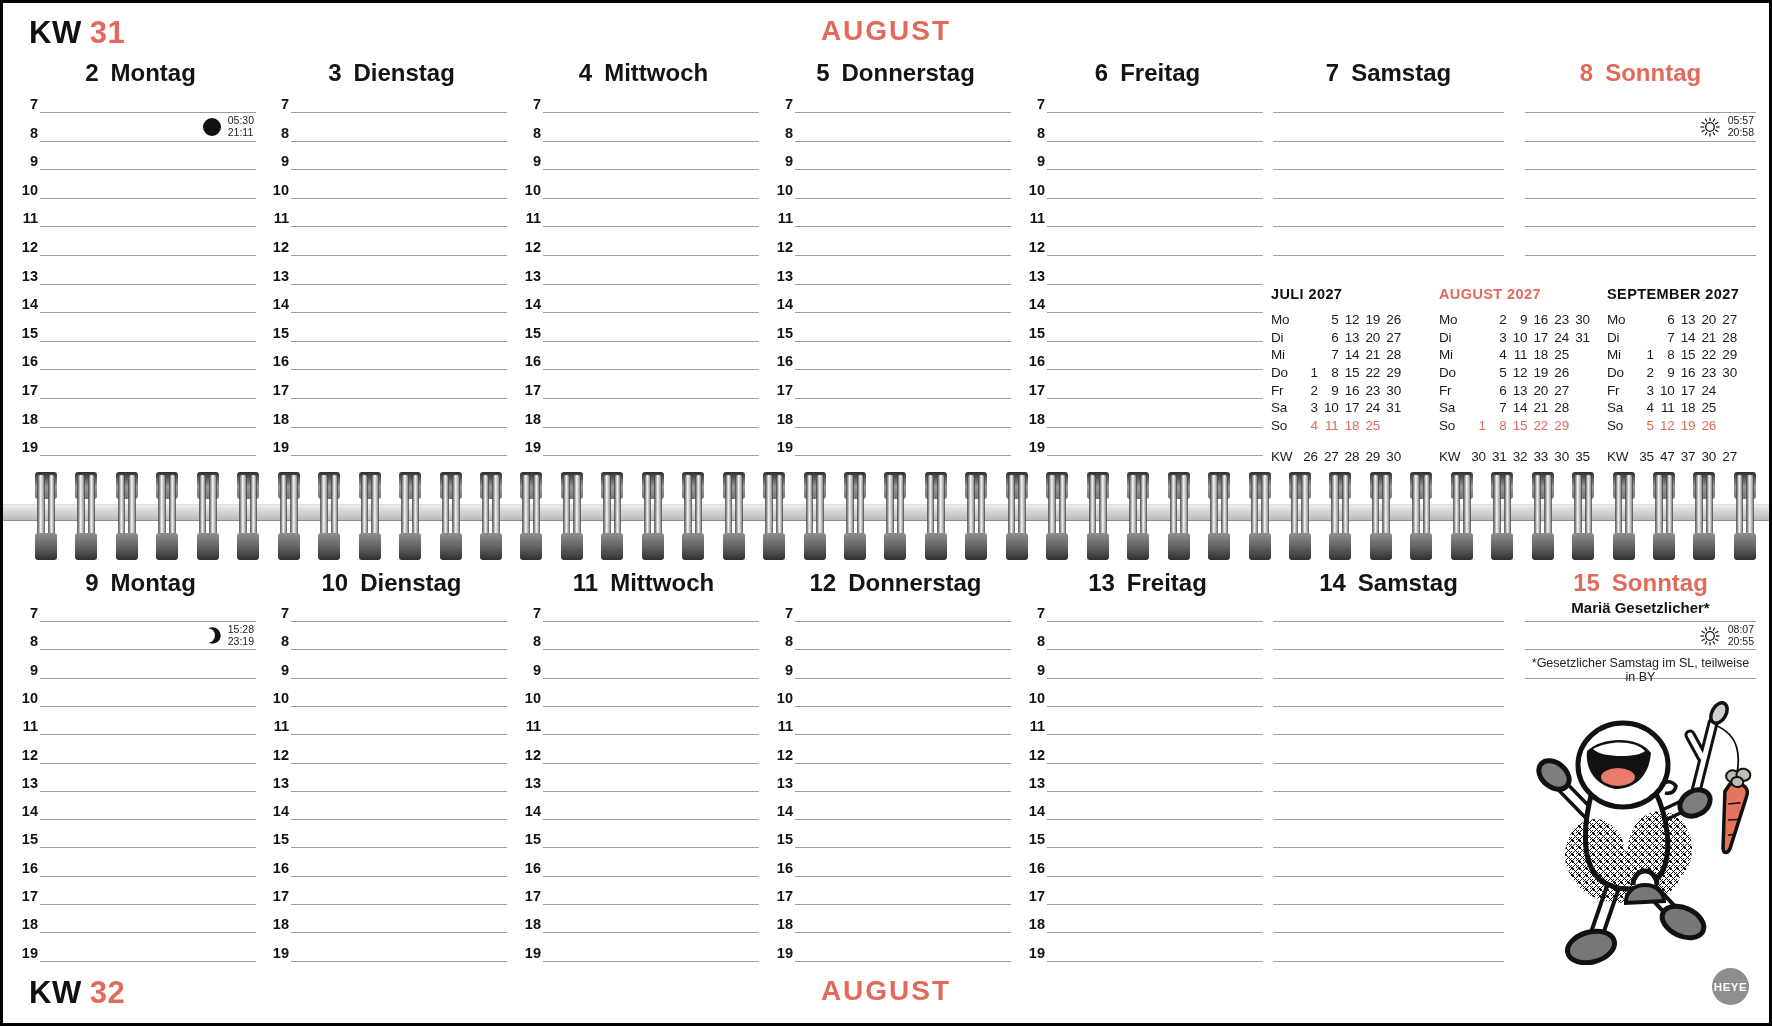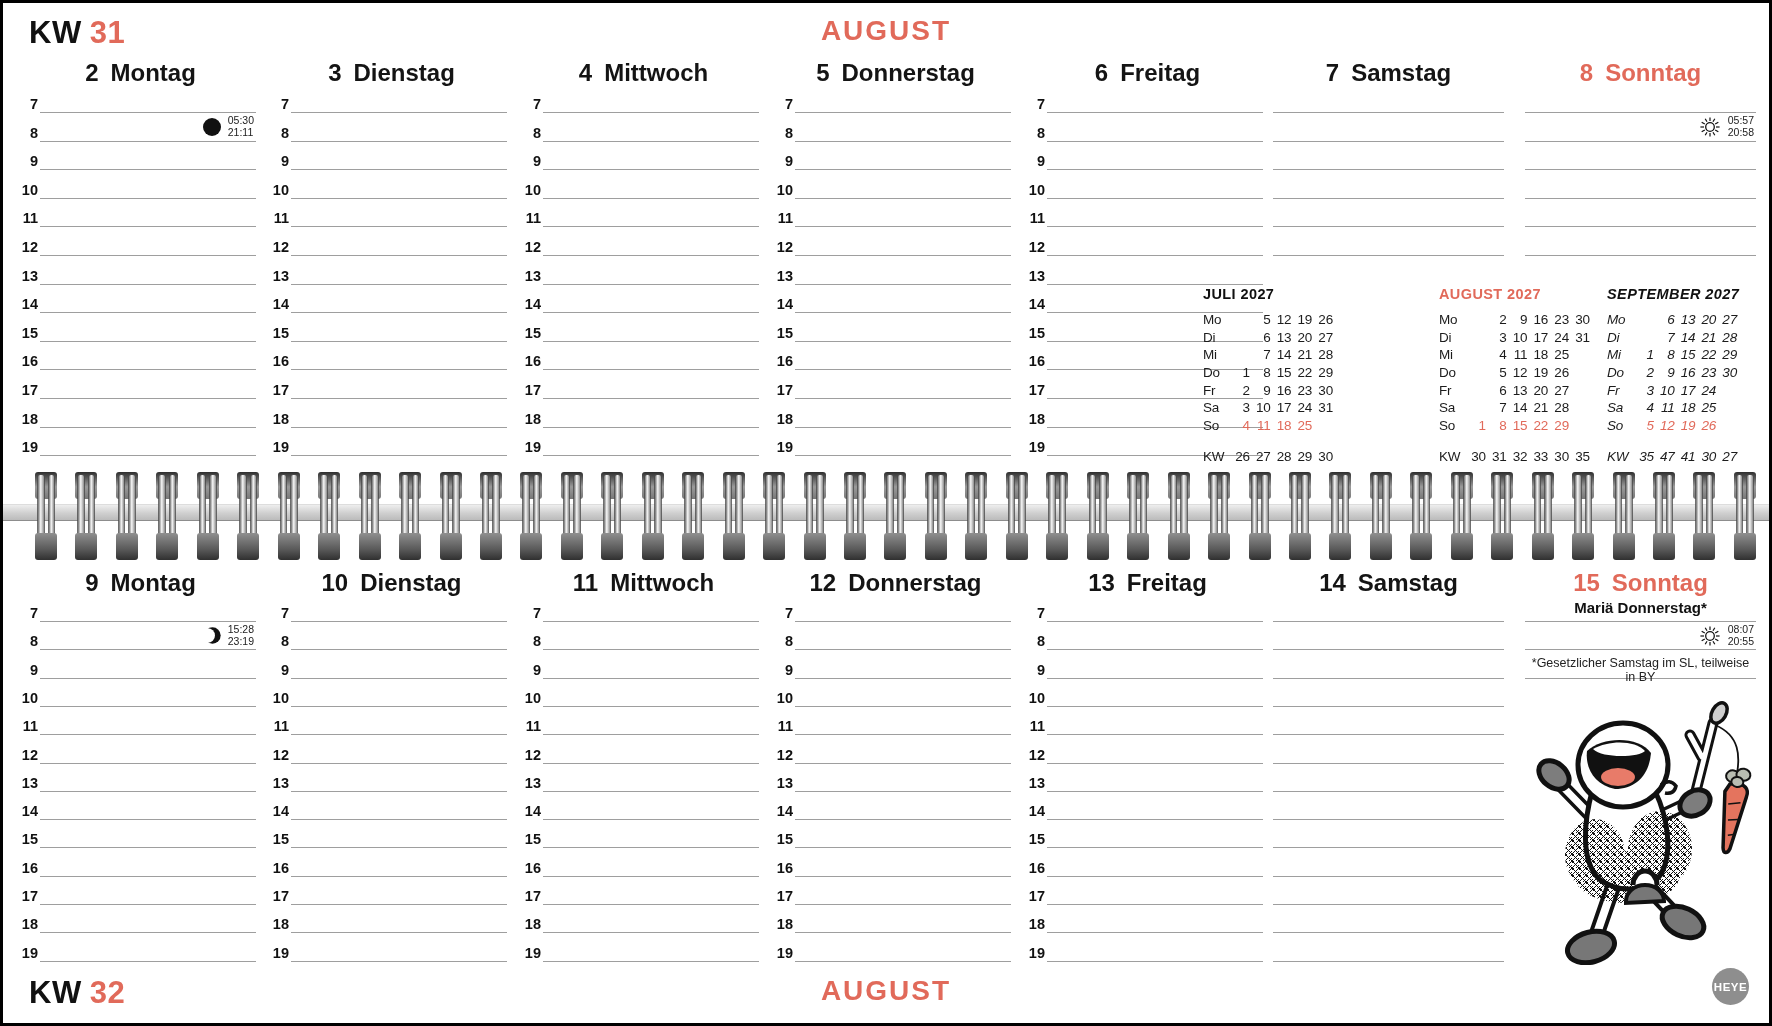--- a/index.html
+++ b/index.html
@@ -431,21 +431,21 @@
       <div class="hour-line" style="left: 1270px; top: 816.1px; width: 231px;"></div>
       <div class="hour-line" style="left: 1270px; top: 844.4px; width: 231px;"></div>
       <div class="hour-line" style="left: 1270px; top: 872.7px; width: 231px;"></div>
       <div class="hour-line" style="left: 1270px; top: 901px; width: 231px;"></div>
       <div class="hour-line" style="left: 1270px; top: 929.3px; width: 231px;"></div>
       <div class="hour-line" style="left: 1270px; top: 957.6px; width: 231px;"></div>
       <div class="day-header accent" style="left: 1522px; top: 566px; width: 231px;">
         <span class="day-num">15</span>
         <span class="day-name">Sonntag</span>
       </div>
-      <div class="holiday" style="left: 1522px; top: 596px; width: 231px;">Mariä Donnerstag*</div>
+      <div class="holiday" style="left: 1522px; top: 596px; width: 231px;">Mariä Gesetzlicher*</div>
       <div class="hour-line" style="left: 1522px; top: 618px; width: 231px;"></div>
       <div class="hour-line" style="left: 1522px; top: 646.3px; width: 231px;"></div>
       <div class="hour-line" style="left: 1522px; top: 674.6px; width: 231px;"></div>
       <div class="astro" style="left: 1522px; top: 620px; width: 231px; height: 25px;">
         <svg width="24" height="24" viewBox="-12 -12 24 24">
           <circle r="4.3" fill="none" stroke="#111" stroke-width="1.3"></circle>
           <line x1="6" y1="0" x2="9.6" y2="0" stroke="#111" stroke-width="1.2"></line>
           <line x1="5.196152422706632" y1="2.9999999999999996" x2="8.313843876330612" y2="4.799999999999999" stroke="#111" stroke-width="1.2"></line>
           <line x1="3.000000000000001" y1="5.196152422706632" x2="4.800000000000001" y2="8.31384387633061" stroke="#111" stroke-width="1.2"></line>
           <line x1="3.6739403974420594e-16" y1="6" x2="5.878304635907295e-16" y2="9.6" stroke="#111" stroke-width="1.2"></line>
@@ -459,21 +459,21 @@
           <line x1="5.19615242270663" y1="-3.0000000000000027" x2="8.313843876330608" y2="-4.800000000000004" stroke="#111" stroke-width="1.2"></line>
         </svg>
         <div class="astro-times">
           <div>08:07</div>
           <div>20:55</div>
         </div>
       </div>
       <div class="note" style="left: 1524px; top: 653.3px; width: 227px;">*Gesetzlicher Samstag im SL, teilweise in BY</div>
     </div>
   <div id="minicals">
-      <div class="minical" style="left: 1200px; top: 283px; width: 142px;">
+      <div class="minical" style="left: 1268px; top: 283px; width: 142px;">
         <div class="minical-title">JULI 2027</div>
         <div class="mc-row" style="grid-template-columns: 26px repeat(5, 20.8px);">
           <span class="mc-label">Mo</span>
           <span class="mc-cell"></span>
           <span class="mc-cell">5</span>
           <span class="mc-cell">12</span>
           <span class="mc-cell">19</span>
           <span class="mc-cell">26</span>
         </div>
         <div class="mc-row" style="grid-template-columns: 26px repeat(5, 20.8px);">
@@ -601,21 +601,21 @@
         <div class="mc-row mc-kw" style="grid-template-columns: 26px repeat(6, 20.8px);">
           <span class="mc-label">KW</span>
           <span class="mc-cell">30</span>
           <span class="mc-cell">31</span>
           <span class="mc-cell">32</span>
           <span class="mc-cell">33</span>
           <span class="mc-cell">30</span>
           <span class="mc-cell">35</span>
         </div>
       </div>
-      <div class="minical" style="left: 1604px; top: 283px; width: 150px; font-style: italic;">
+      <div class="minical" style="left: 1604px; top: 283px; width: 150px;">
         <div class="minical-title">SEPTEMBER 2027</div>
         <div class="mc-row" style="grid-template-columns: 26px repeat(5, 20.8px);">
           <span class="mc-label">Mo</span>
           <span class="mc-cell"></span>
           <span class="mc-cell">6</span>
           <span class="mc-cell">13</span>
           <span class="mc-cell">20</span>
           <span class="mc-cell">27</span>
         </div>
         <div class="mc-row" style="grid-template-columns: 26px repeat(5, 20.8px);">
@@ -663,21 +663,21 @@
           <span class="mc-cell">5</span>
           <span class="mc-cell">12</span>
           <span class="mc-cell">19</span>
           <span class="mc-cell">26</span>
           <span class="mc-cell"></span>
         </div>
         <div class="mc-row mc-kw" style="grid-template-columns: 26px repeat(5, 20.8px);">
           <span class="mc-label">KW</span>
           <span class="mc-cell">35</span>
           <span class="mc-cell">47</span>
-          <span class="mc-cell">41</span>
+          <span class="mc-cell">37</span>
           <span class="mc-cell">30</span>
           <span class="mc-cell">27</span>
         </div>
       </div>
     </div>
 
   <div class="binding" id="binding">
     <div class="binding-bar"></div>
   <div class="loop" style="left: 32px;">
         <div class="cap-top"></div>

